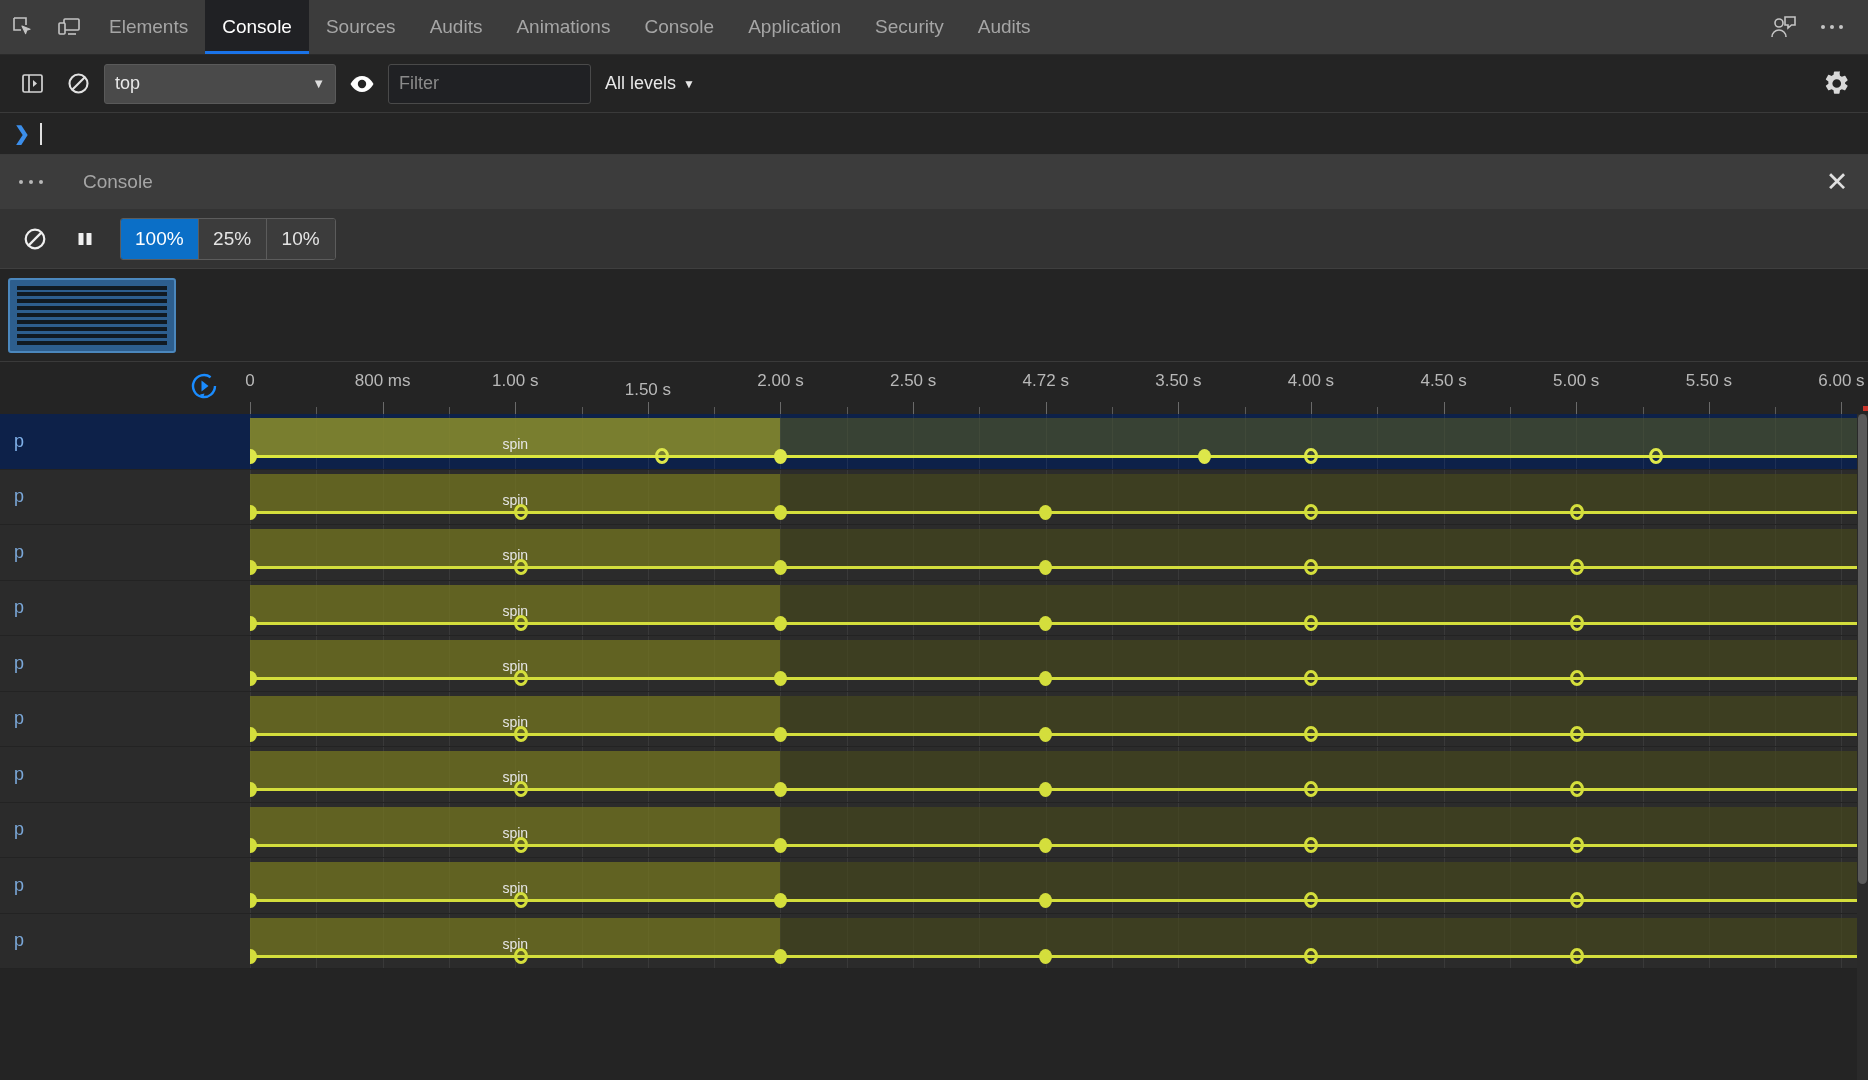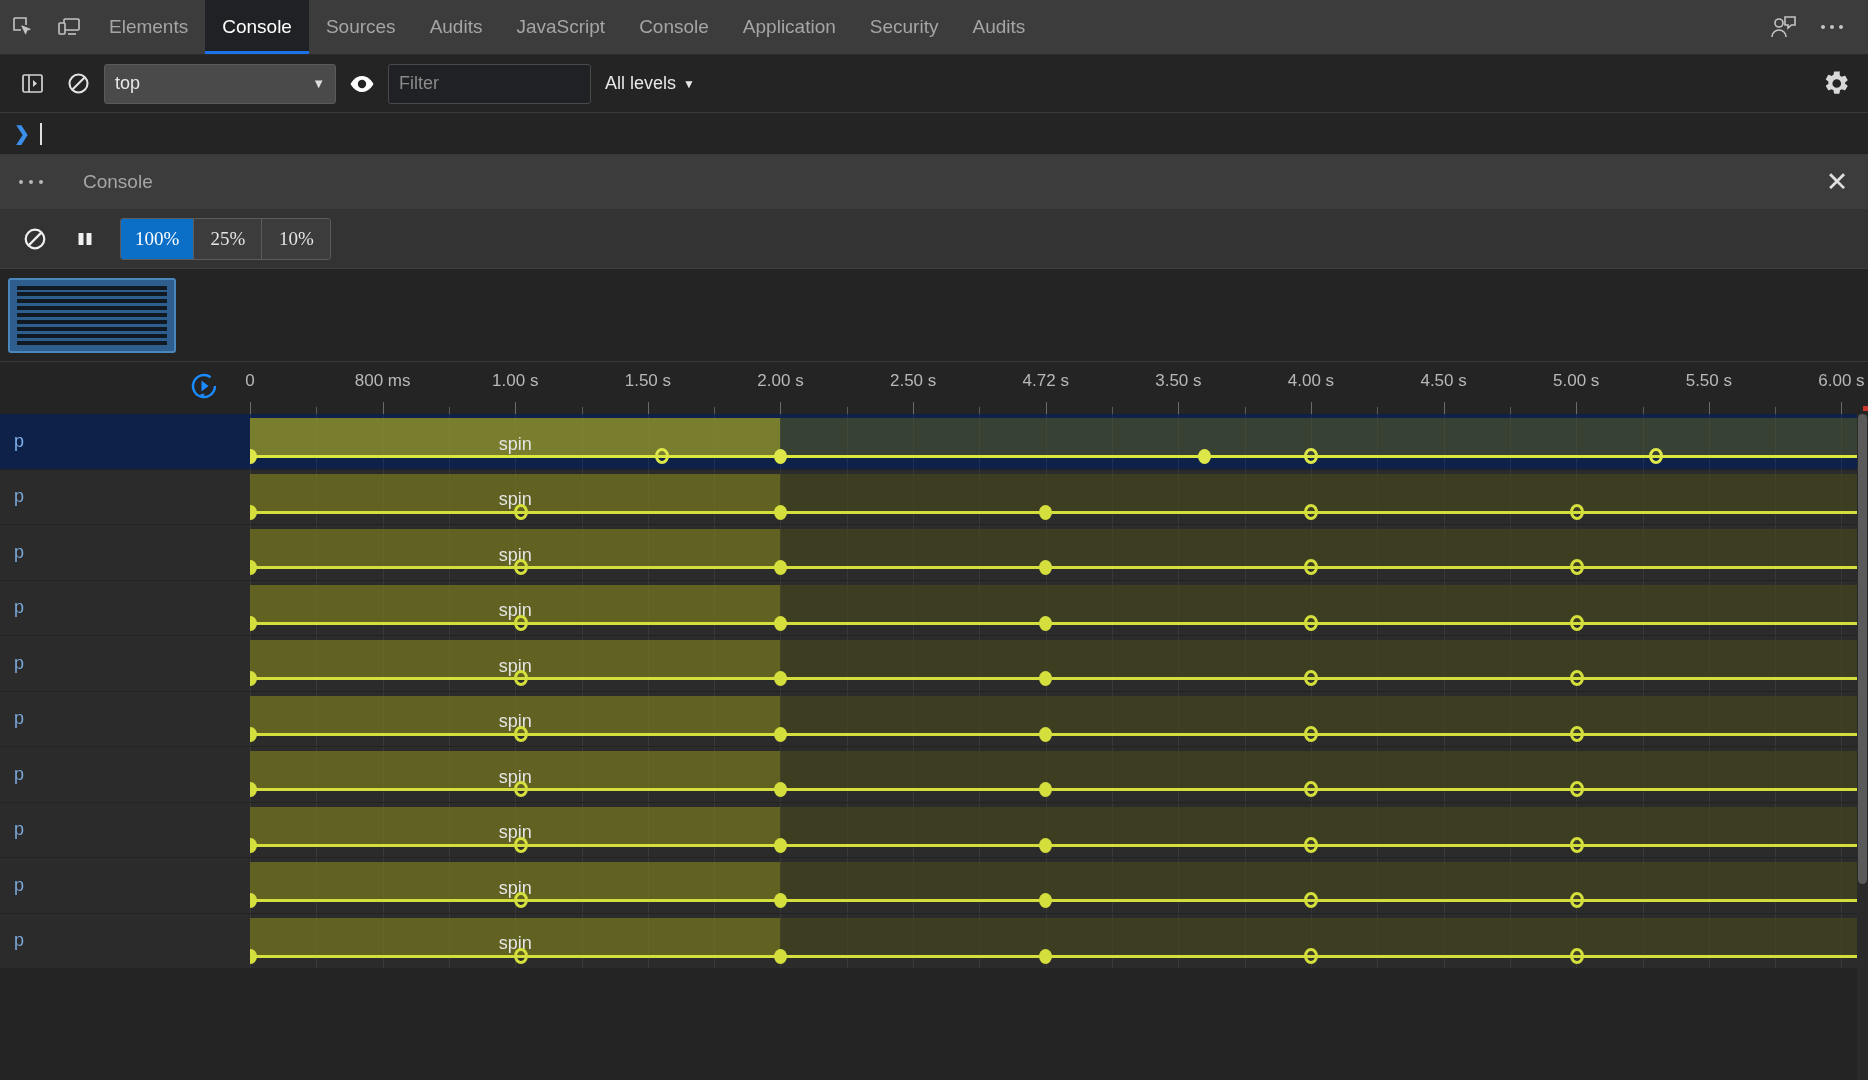--- a/index.html
+++ b/index.html
@@ -118,21 +118,20 @@
     color: #e0e0e0; font-size: 27px; font-weight: 300;
   }
 
   
   .anim-toolbar {
     height: 60px; min-height: 60px;
     background: #333333;
     display: flex; align-items: center;
     padding: 0 12px; gap: 4px;
     border-bottom: 1px solid #3f3f3f;
-    font-family: Liberation Serif, serif;
   }
   .anim-btn {
     width: 46px; height: 44px;
     display: flex; align-items: center; justify-content: center;
   }
   .speed-group {
     display: flex; align-items: stretch;
     margin-left: 8px;
     border: 1px solid #5c5c5c; border-radius: 3px;
     overflow: hidden; height: 42px;
@@ -220,21 +219,21 @@
   }
   .anim-row.selected .anim-bar { background: #8d8e2a; opacity: 0.85; }
   .anim-bar-tail {
     position: absolute; top: 4px; height: 40px;
     background: #4a4b1b; opacity: 0.6;
   }
   .anim-row.selected .anim-bar-tail { background: #5d5e22; opacity: 0.55; }
   .bar-title {
     position: absolute; top: 4px; height: 52px;
     display: flex; align-items: center; justify-content: center;
-    color: #e6e6e6; font-size: 18px; pointer-events: none; border-radius: 20px;
+    color: #e6e6e6; font-size: 14px; pointer-events: none; border-radius: 20px;
   }
   .kf-line {
     position: absolute; height: 3px; background: #d4de3c; top: 41px;
   }
   .anim-row.selected .kf-line { background: #dbe63f; }
   .kf-dot {
     position: absolute; width: 13px; height: 15px; border-radius: 50%;
     background: #d4de3c; top: 35px; margin-left: -6.5px;
   }
   .kf-dot.hollow { background: transparent; border: 3px solid #d4de3c; width: 14px; height: 16px; top: 34px; }
@@ -278,21 +277,21 @@
   <div class="main-tab active">
       <span>Console</span>
     </div>
   <div class="main-tab">
       <span>Sources</span>
     </div>
   <div class="main-tab">
       <span>Audits</span>
     </div>
   <div class="main-tab">
-      <span>JavaScript</span>
+      <span>Animations</span>
     </div>
   <div class="main-tab">
       <span>Console</span>
     </div>
   <div class="main-tab">
       <span>Application</span>
     </div>
   <div class="main-tab">
       <span>Security</span>
     </div>
@@ -426,21 +425,21 @@
     <div class="ruler-track" id="ruler-track">
         <div class="tick-label" style="left: 0%;">0</div>
         <div class="tick-major" style="left: 0%;"></div>
         <div class="tick-minor" style="left: 4.09836%;"></div>
         <div class="tick-label" style="left: 8.19672%;">800 ms</div>
         <div class="tick-major" style="left: 8.19672%;"></div>
         <div class="tick-minor" style="left: 12.2951%;"></div>
         <div class="tick-label" style="left: 16.3934%;">1.00 s</div>
         <div class="tick-major" style="left: 16.3934%;"></div>
         <div class="tick-minor" style="left: 20.4918%;"></div>
-        <div class="tick-label" style="left: 24.5902%;">1.50 s</div>
+        <div class="tick-label" style="left: 24.5902%; margin-top: 9px;">1.50 s</div>
         <div class="tick-major" style="left: 24.5902%;"></div>
         <div class="tick-minor" style="left: 28.6885%;"></div>
         <div class="tick-label" style="left: 32.7869%;">2.00 s</div>
         <div class="tick-major" style="left: 32.7869%;"></div>
         <div class="tick-minor" style="left: 36.8852%;"></div>
         <div class="tick-label" style="left: 40.9836%;">2.50 s</div>
         <div class="tick-major" style="left: 40.9836%;"></div>
         <div class="tick-minor" style="left: 45.082%;"></div>
         <div class="tick-label" style="left: 49.1803%;">4.72 s</div>
         <div class="tick-major" style="left: 49.1803%;"></div>

